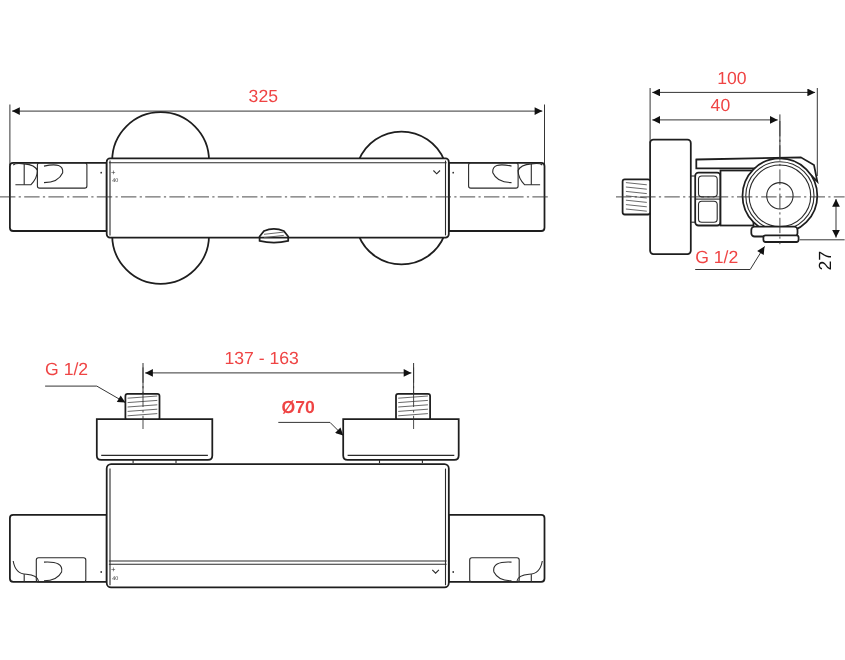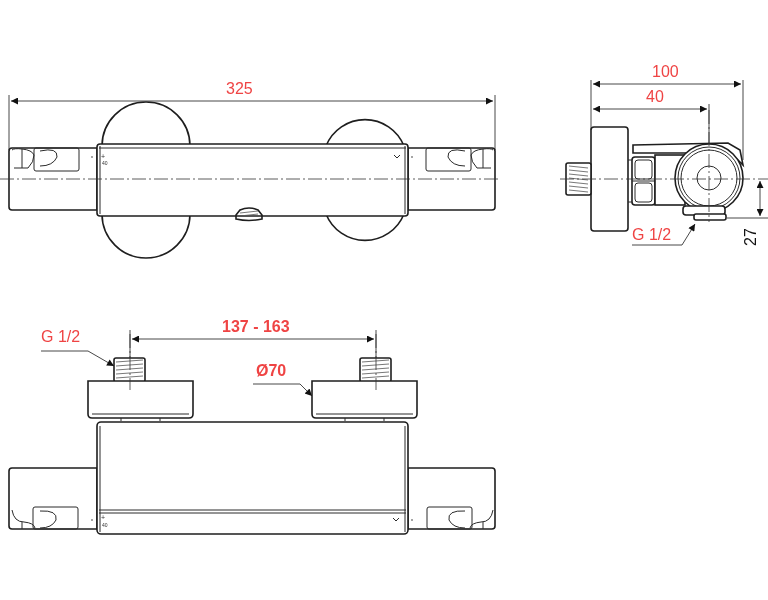--- a/index.html
+++ b/index.html
@@ -179,14 +179,14 @@
     </g>
   </g>
 </svg>
 
 <div class="lbl" style="left:226px;top:80px;">325</div>
 <div class="lbl" style="left:652px;top:63px;">100</div>
 <div class="lbl" style="left:646px;top:88px;">40</div>
 <div class="lbl" style="left:632px;top:226px;">G 1/2</div>
 <div class="lbl-v" style="left:742px;top:246px;">27</div>
 <div class="lbl" style="left:41px;top:328px;">G 1/2</div>
-<div class="lbl" style="left:222px;top:318px;font-weight:bold;">137 - 163</div>
+<div class="lbl" style="left:204px;top:318px;">137 - 163</div>
 <div class="lbl" style="left:256px;top:362px;font-weight:bold;">Ø70</div>
 
 </body></html>

